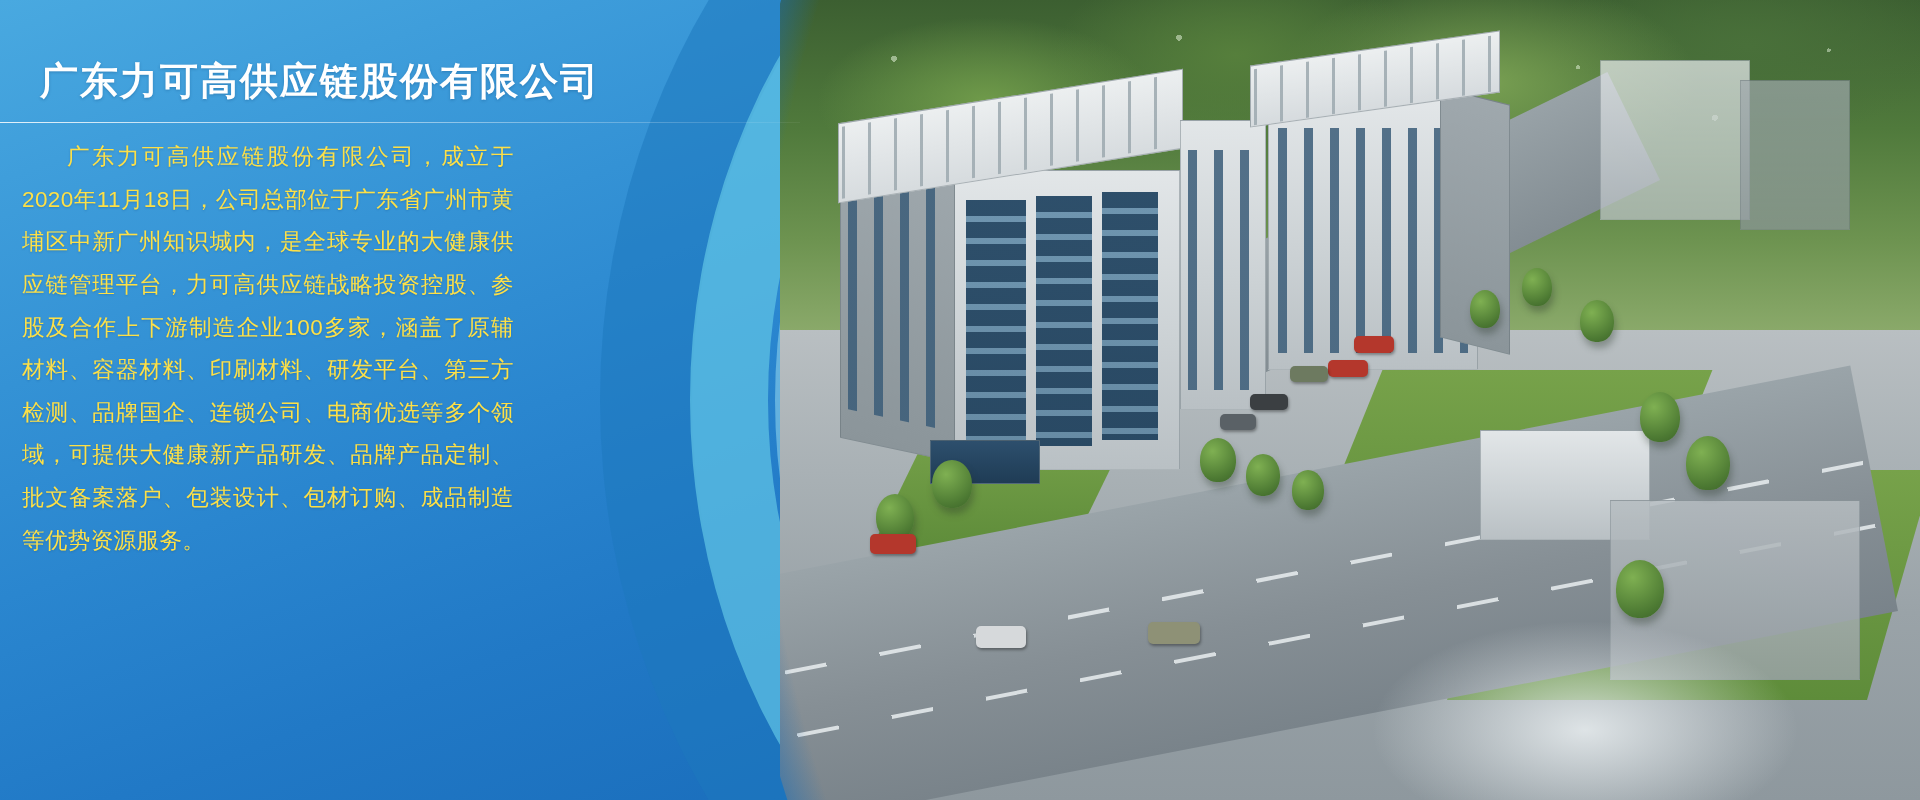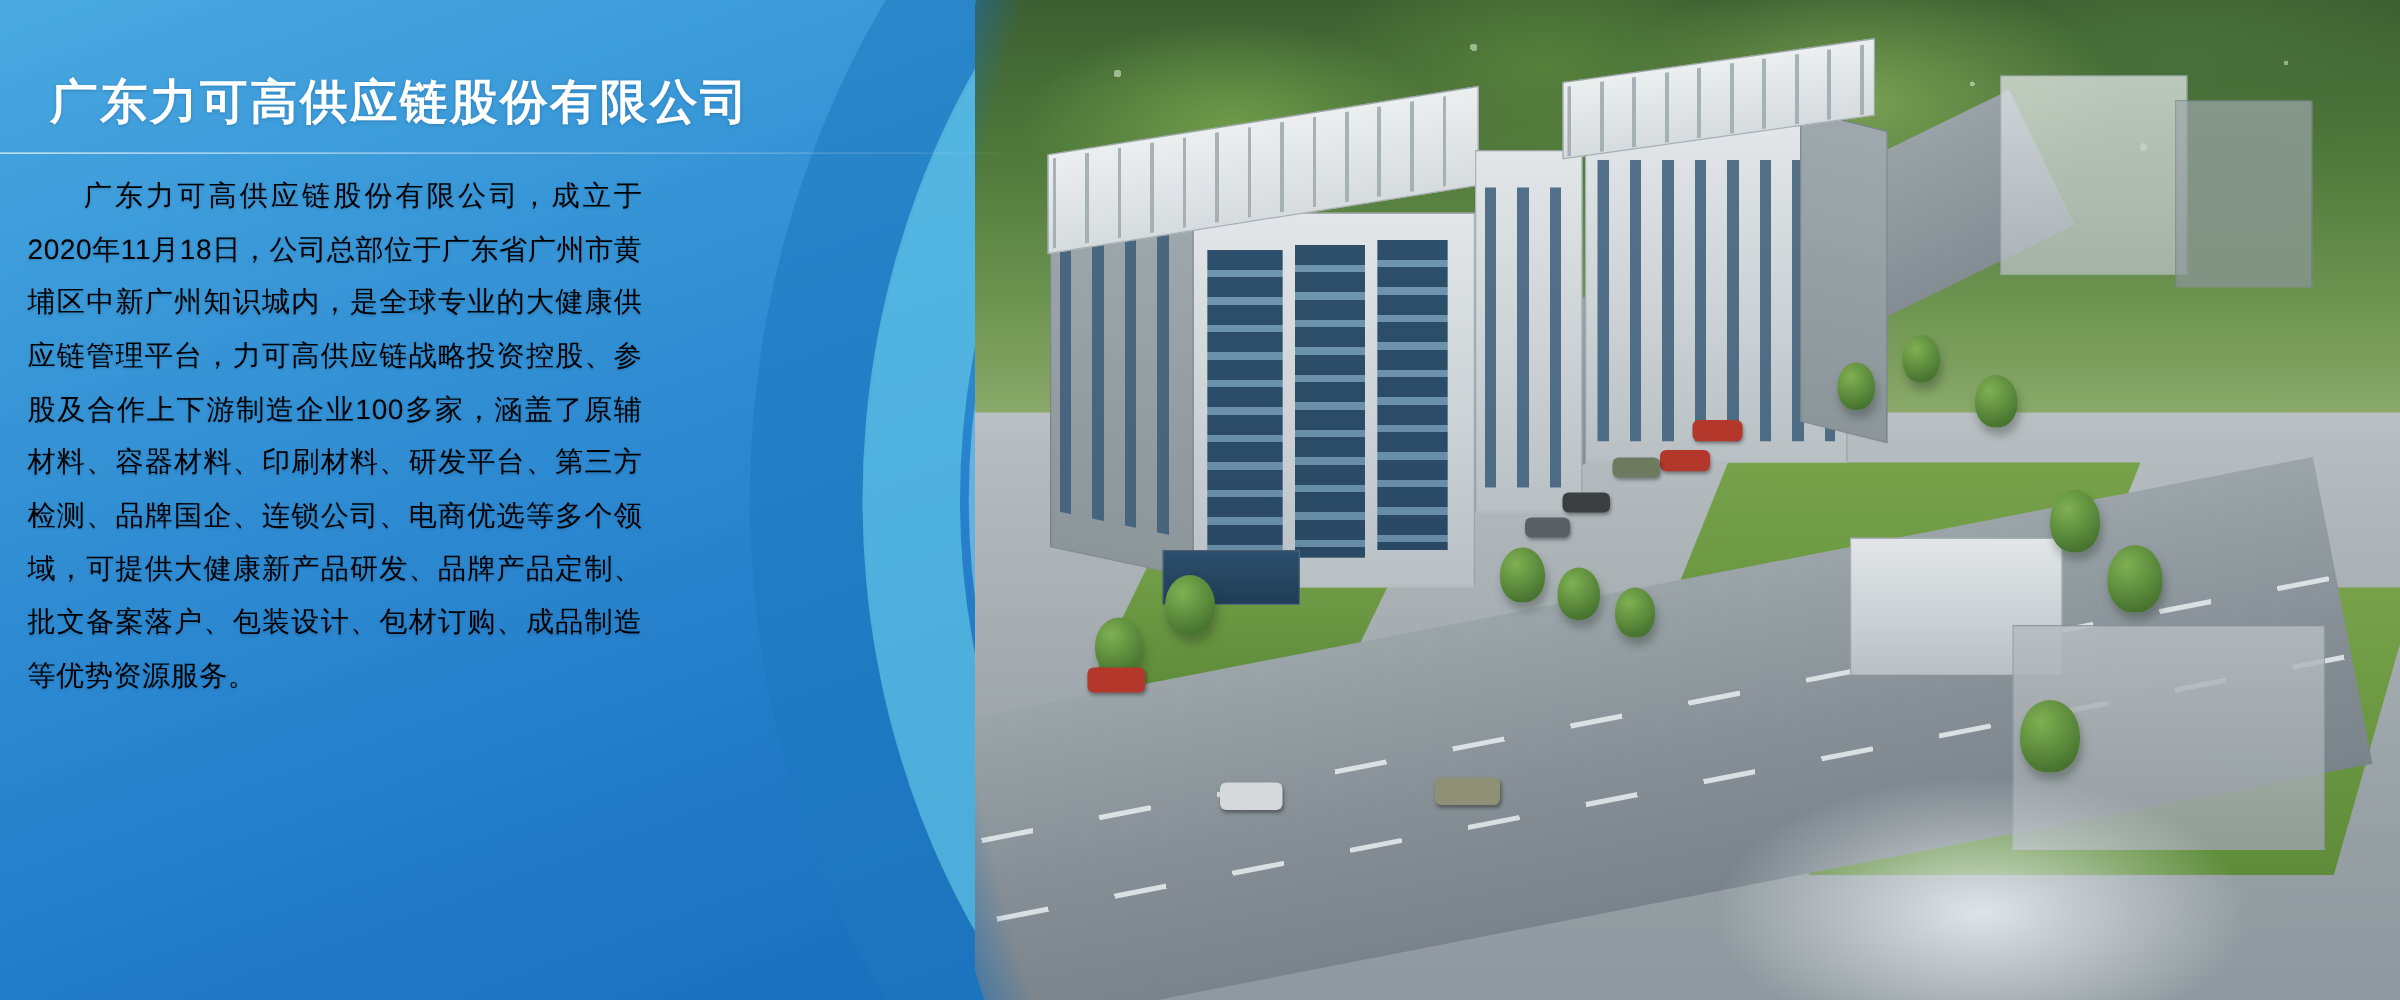--- a/index.html
+++ b/index.html
@@ -254,21 +254,21 @@
     height: 1px;
     background: linear-gradient(90deg, rgba(255,255,255,0.85) 0%, rgba(255,255,255,0.45) 55%, rgba(255,255,255,0.05) 100%);
   }
   .body-text {
     position: absolute;
     left: 22px;
     top: 136px;
     width: 492px;
     font-size: 22.5px;
     line-height: 1.895;
-    color: #000000;
+    color: #fde047;
     letter-spacing: 0.4px;
     text-align: justify;
     text-justify: inter-ideograph;
     text-shadow: 0 1px 2px rgba(10,60,110,0.25);
   }
   .body-text p { margin: 0; text-indent: 2em; }
 </style>
 </head>
 <body>
 

